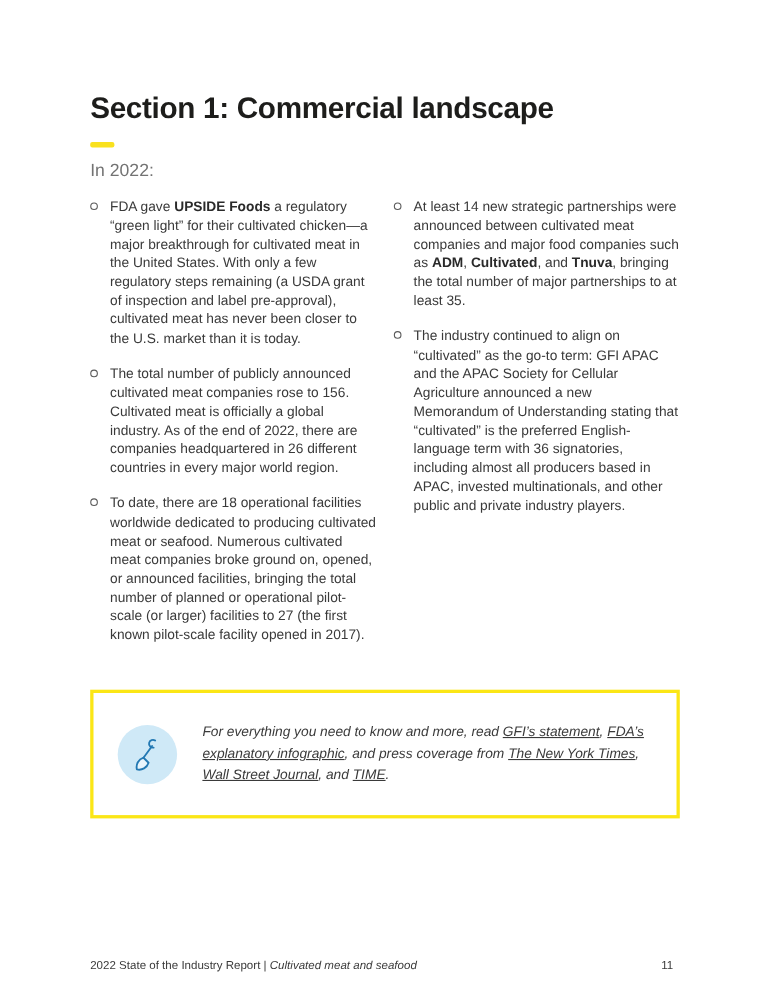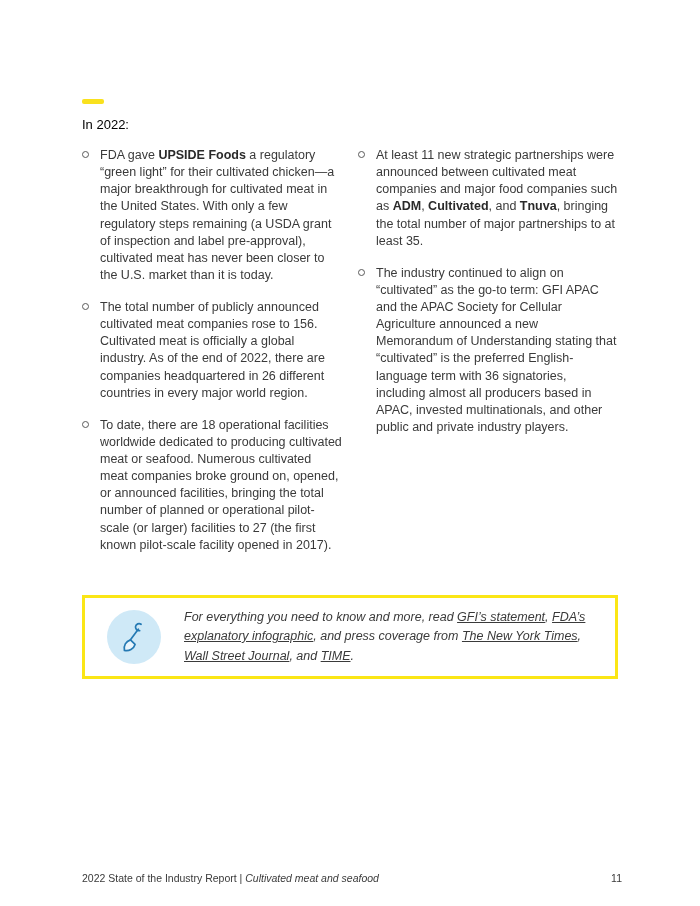--- a/index.html
+++ b/index.html
@@ -37,22 +37,22 @@
     color: #1d1d1b;
   }
   .intro {
     margin-top: 13px;
     font-size: 12.5px;
     line-height: 1.5;
     color: #3a3a3a;
   }
   .list-intro {
     margin-top: 13px;
-    font-size: 13px;
-    color: #000000;
+    font-size: 16px;
+    color: #737373;
   }
   .columns {
     display: flex;
     gap: 16px;
     margin-top: 15px;
   }
   .col { flex: 1 1 0; }
   .bullet-list { list-style: none; }
   .bullet-item {
     display: flex;
@@ -76,21 +76,21 @@
     cursor: pointer;
     color: #3a3a3a;
   }
   .callout {
     margin-top: 26px;
     border: 3px solid #fbe616;
     background: #ffffff;
     display: flex;
     align-items: center;
     gap: 23px;
-    padding: 10px 22px;
+    padding: 26px 22px;
   }
   .callout-icon-circle {
     flex: 0 0 auto;
     width: 54px;
     height: 54px;
     border-radius: 50%;
     background: #cfe9f7;
     display: flex;
     align-items: center;
     justify-content: center;
@@ -98,34 +98,35 @@
   .callout-text {
     font-style: italic;
     font-size: 12.5px;
     line-height: 1.55;
     color: #3a3a3a;
     max-width: 430px;
   }
   .footer {
     position: absolute;
     left: 82px;
-    right: 78px;
+    right: 88px;
     bottom: 22px;
     display: flex;
     justify-content: space-between;
     font-size: 10.5px;
     color: #3a3a3a;
   }
   .footer .it { font-style: italic; }
 </style>
 </head>
 <body>
 
 <div class="page">
 
+  <h1 class="section-title">Section 1: Commercial landscape</h1>
   <div class="title-dash"></div>
 
 
 
   <p class="list-intro">In 2022:</p>
 
   <div class="columns">
     <ul class="bullet-list col">
       <li class="bullet-item">
         <span class="bullet-marker"></span>
@@ -136,21 +137,21 @@
         <span><span>The total number of publicly announced cultivated meat companies rose to 156. Cultivated meat is officially a global industry. As of the end of 2022, there are companies headquartered in 26 different countries in every major world region.</span></span>
       </li>
       <li class="bullet-item">
         <span class="bullet-marker"></span>
         <span><span>To date, there are 18 operational facilities worldwide dedicated to producing cultivated meat or seafood. Numerous cultivated meat companies broke ground on, opened, or announced facilities, bringing the total number of planned or operational pilot-scale (or larger) facilities to 27 (the first known pilot-scale facility opened in 2017).</span></span>
       </li>
     </ul>
     <ul class="bullet-list col">
       <li class="bullet-item">
         <span class="bullet-marker"></span>
-        <span><span>At least 11 new strategic partnerships were announced between cultivated meat companies and major food companies such as </span><span class="b">ADM</span><span>, </span><span class="b">Cultivated</span><span>, and </span><span class="b">Tnuva</span><span>, bringing the total number of major partnerships to at least 35.</span></span>
+        <span><span>At least 14 new strategic partnerships were announced between cultivated meat companies and major food companies such as </span><span class="b">ADM</span><span>, </span><span class="b">Cultivated</span><span>, and </span><span class="b">Tnuva</span><span>, bringing the total number of major partnerships to at least 35.</span></span>
       </li>
       <li class="bullet-item">
         <span class="bullet-marker"></span>
         <span><span>The industry continued to align on “cultivated” as the go-to term: GFI APAC and the APAC Society for Cellular Agriculture announced a new Memorandum of Understanding stating that “cultivated” is the preferred English-language term with 36 signatories, including almost all producers based in APAC, invested multinationals, and other public and private industry players.</span></span>
       </li>
     </ul>
   </div>
 
   <div class="callout">
     <div class="callout-icon-circle">

